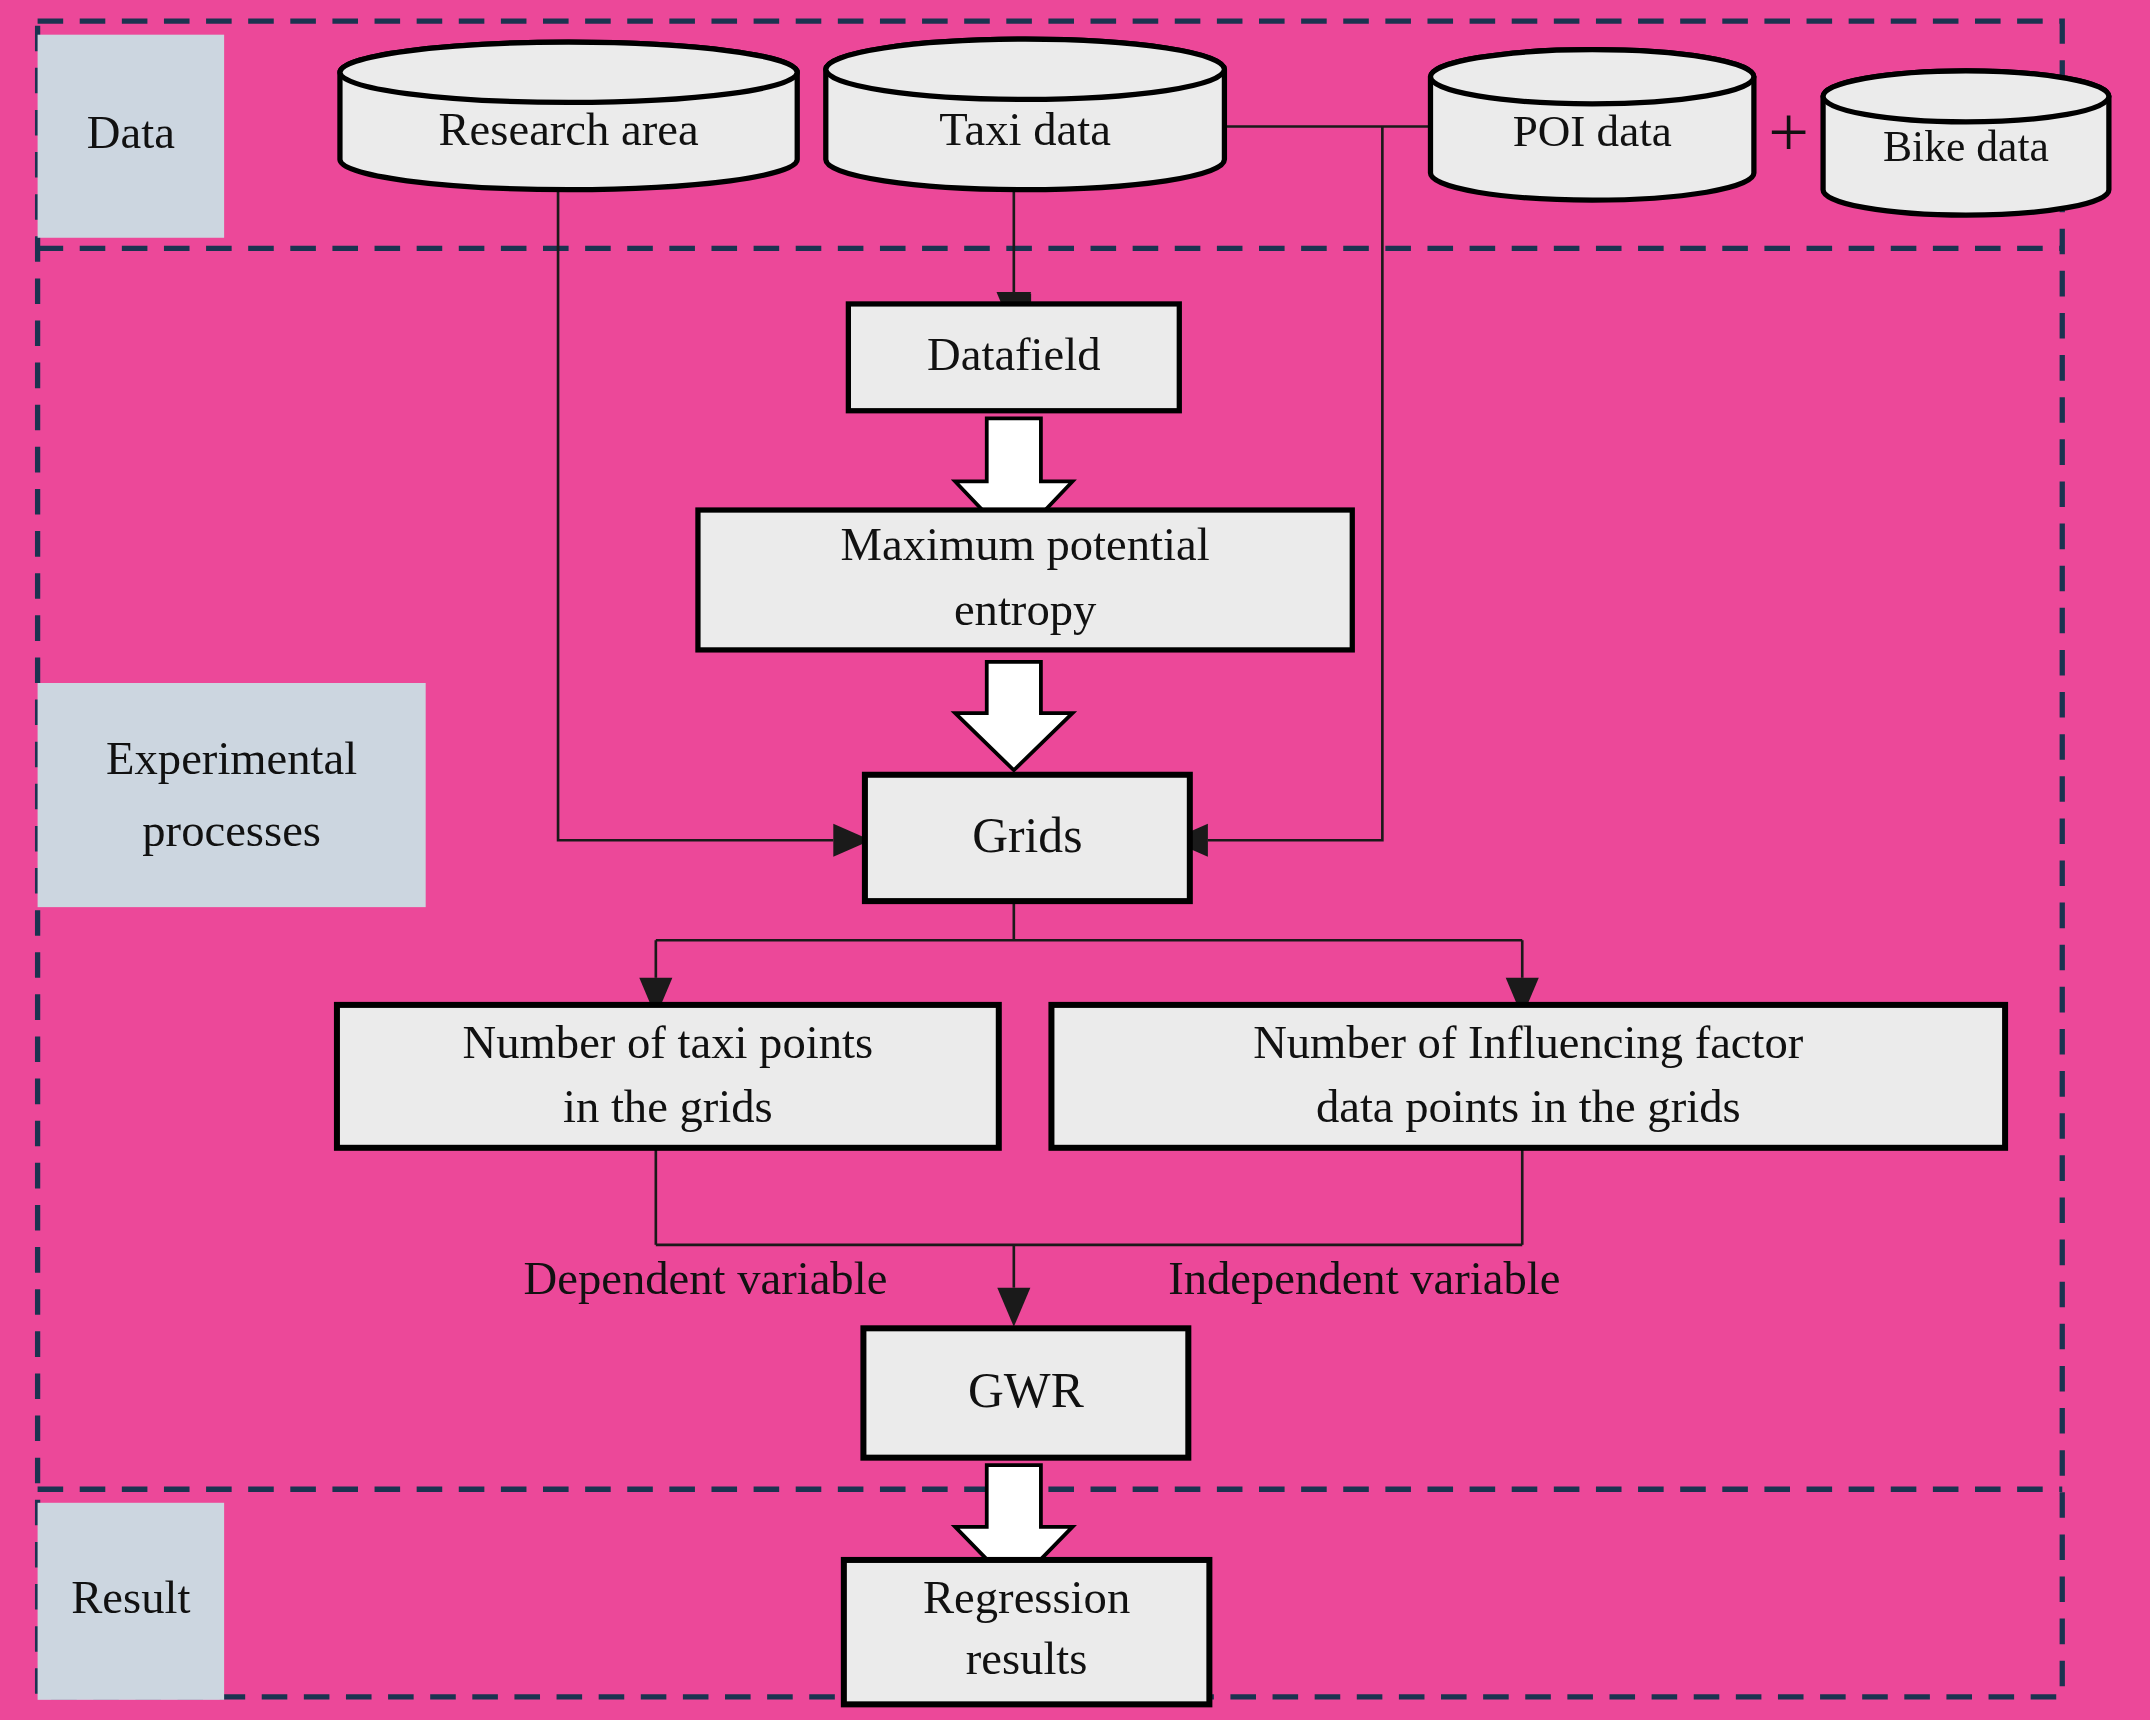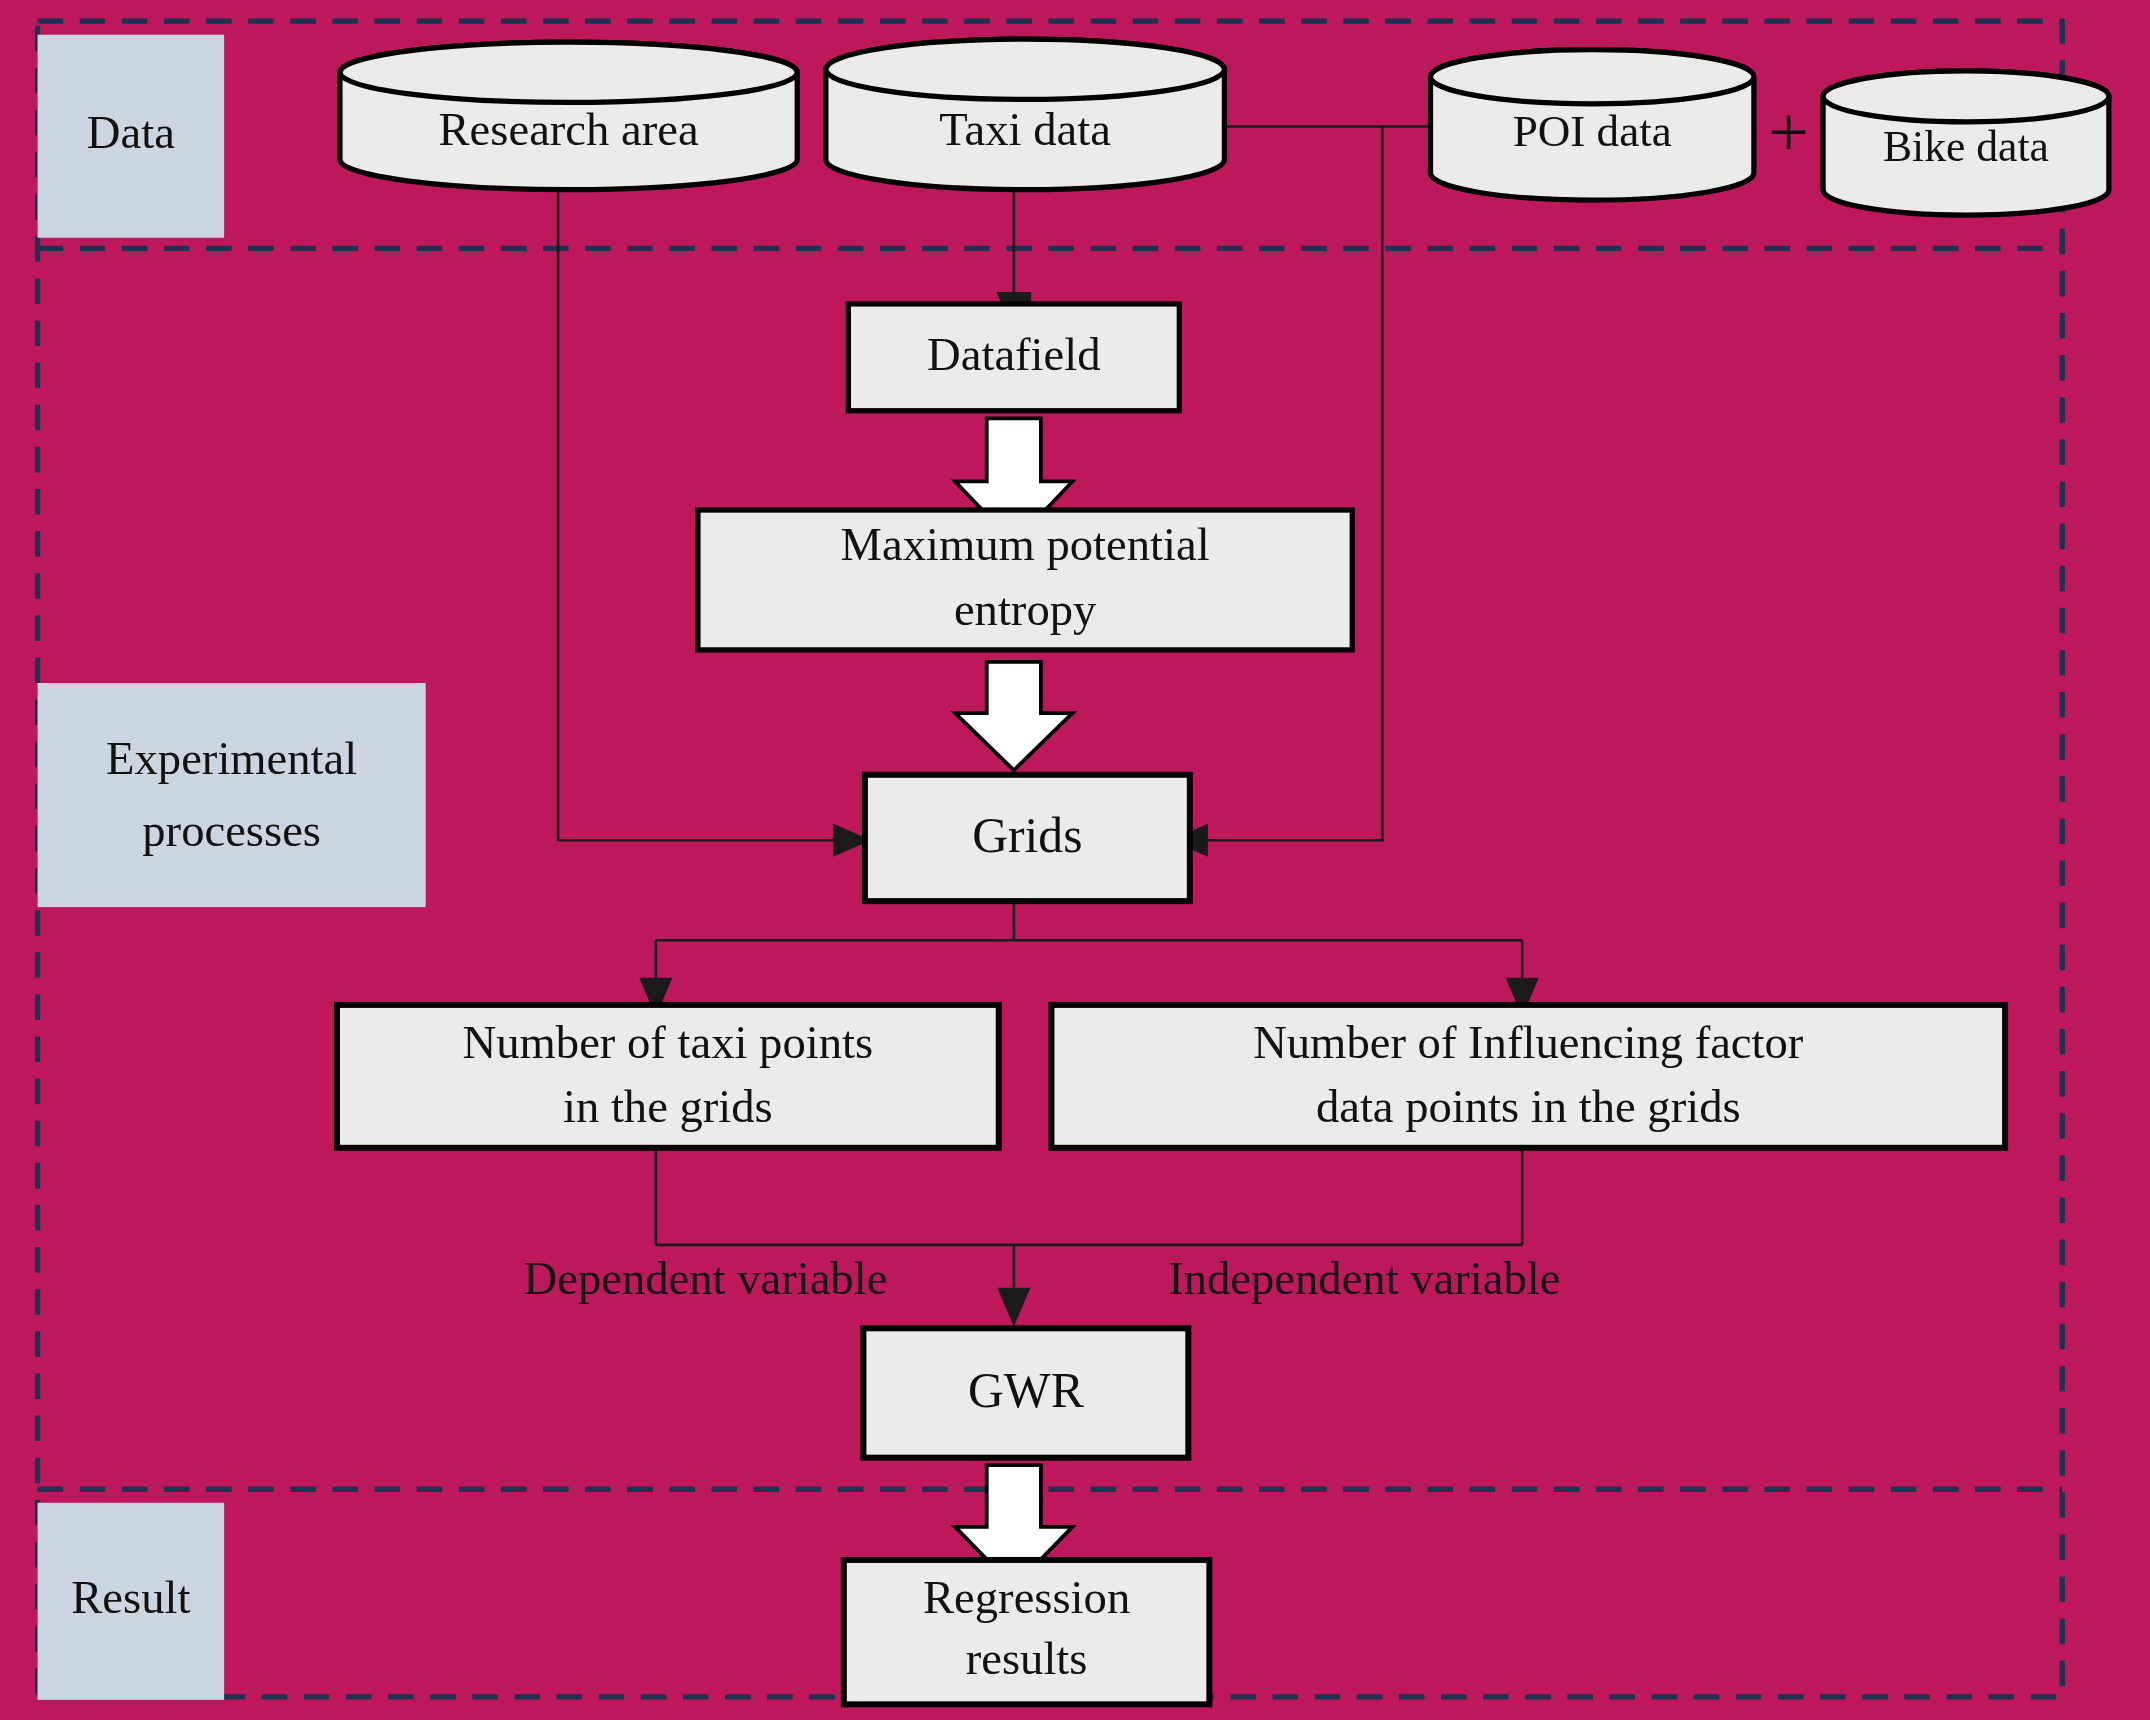--- a/index.html
+++ b/index.html
@@ -4,21 +4,21 @@
 <style>
   html, body {
     margin: 0;
     padding: 0;
     background: #ffffff;
   }
   #page {
     position: relative;
     width: 2151px;
     height: 1721px;
-    background: #be185d;
+    background: #ec4899;
     font-family: "Liberation Serif", "DejaVu Serif", serif;
     overflow: hidden;
   }
   svg.flow {
     position: absolute;
     left: 0;
     top: 0;
     width: 2151px;
     height: 1721px;
   }

